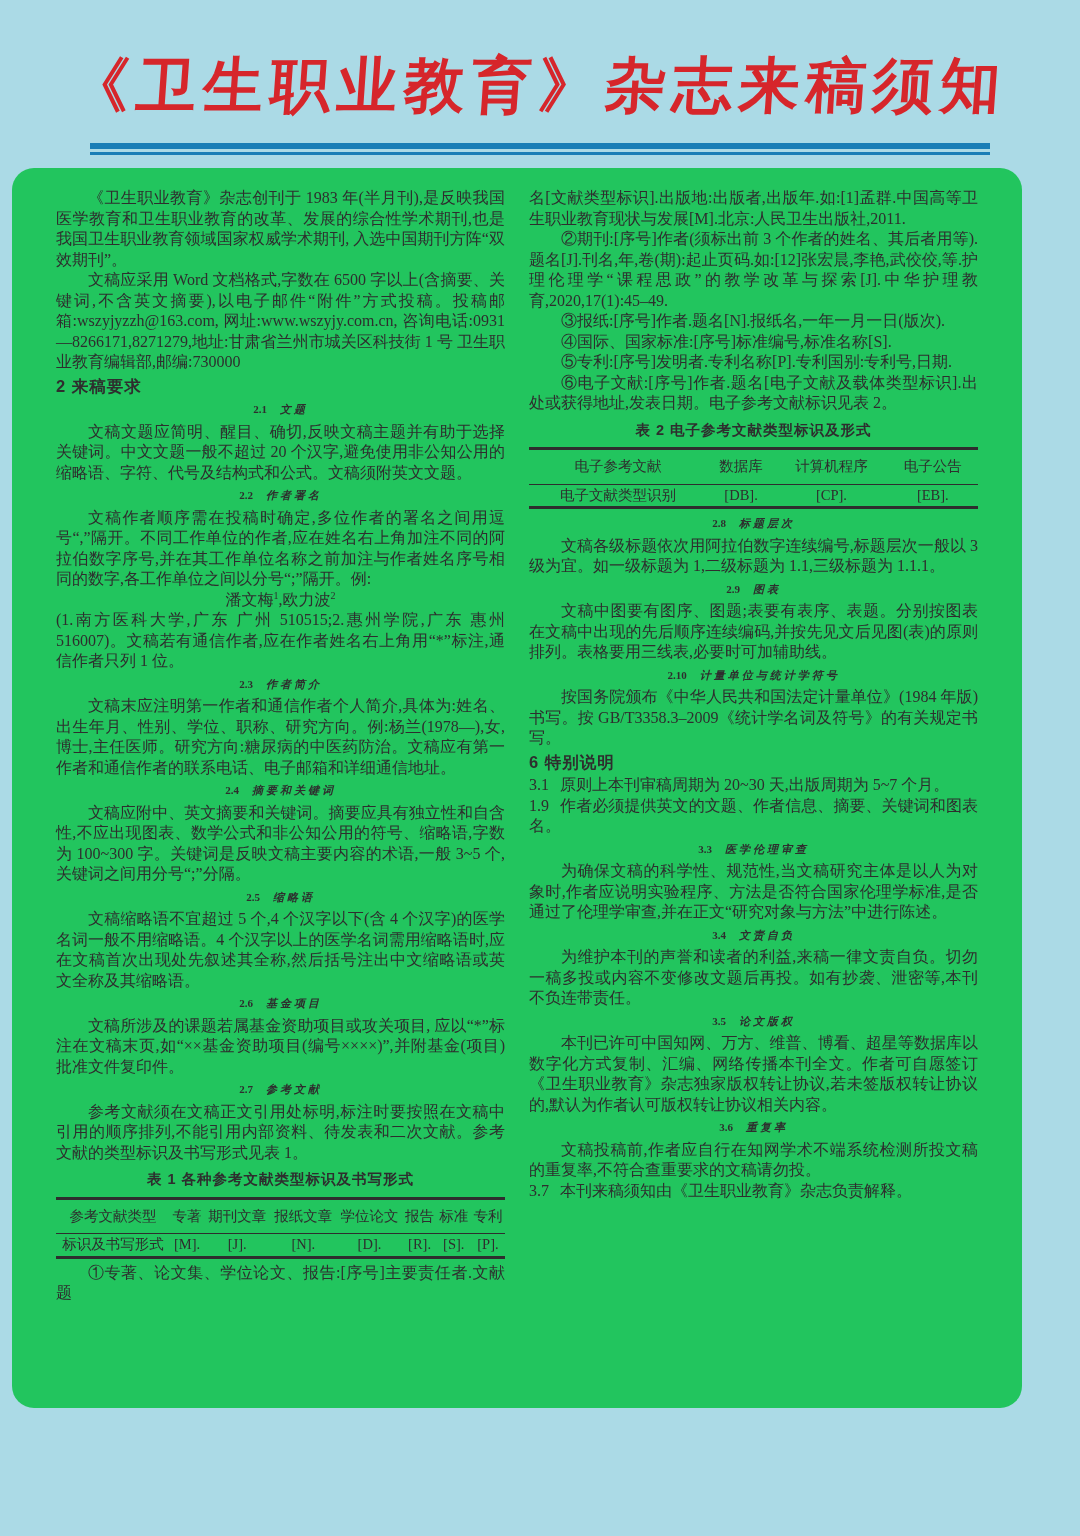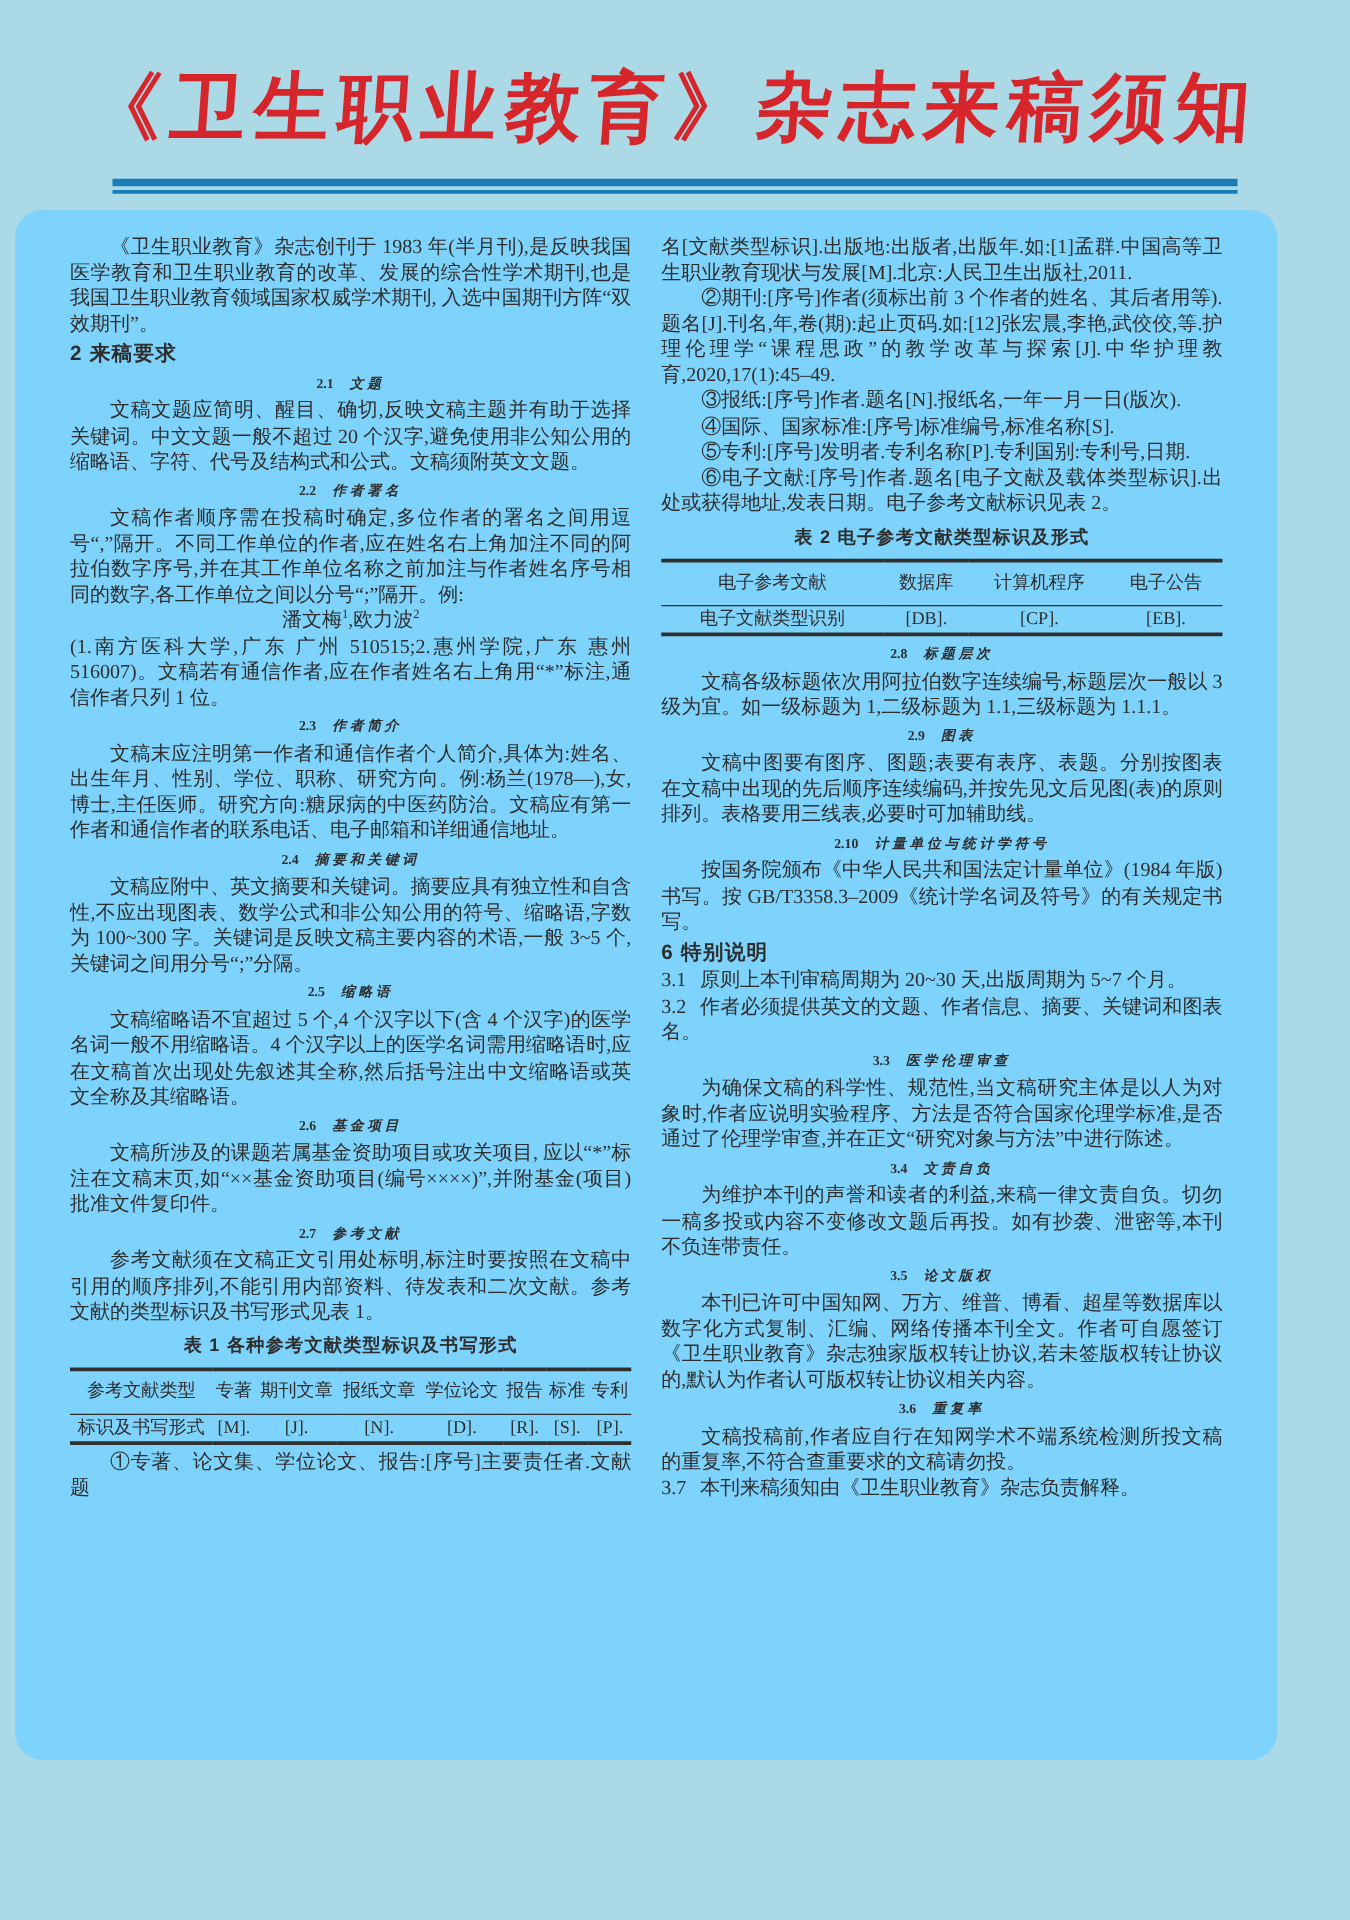--- a/index.html
+++ b/index.html
@@ -60,23 +60,24 @@
 </style>
 </head>
 <body style="background: rgb(171, 218, 230);">
 
 <div class="page">
   <h1 class="title" style="color: rgb(214, 38, 43);">《卫生职业教育》杂志来稿须知</h1>
   <div class="rule">
     <div class="rule-thick" style="background: rgb(26, 126, 182);"></div>
     <div class="rule-thin" style="background: rgb(26, 126, 182);"></div>
   </div>
-  <div class="card" style="background: #7dd3fc; margin-left: 12px;">
+  <div class="card" style="background: #22c55e; margin-left: 12px;">
     <div class="col" id="col-left">
         <p class="p">《卫生职业教育》杂志创刊于 1983 年(半月刊),是反映我国医学教育和卫生职业教育的改革、发展的综合性学术期刊,也是我国卫生职业教育领域国家权威学术期刊, 入选中国期刊方阵“双效期刊”。</p>
+        <p class="p">文稿应采用 Word 文档格式,字数在 6500 字以上(含摘要、关键词,不含英文摘要),以电子邮件“附件”方式投稿。投稿邮箱:wszyjyzzh@163.com, 网址:www.wszyjy.com.cn, 咨询电话:0931—8266171,8271279,地址:甘肃省兰州市城关区科技街 1 号 卫生职业教育编辑部,邮编:730000</p>
         <h3 class="h1">2 来稿要求</h3>
         <h4 class="h2"><span class="h2num">2.1</span><span class="h2t">文题</span></h4>
         <p class="p">文稿文题应简明、醒目、确切,反映文稿主题并有助于选择关键词。中文文题一般不超过 20 个汉字,避免使用非公知公用的缩略语、字符、代号及结构式和公式。文稿须附英文文题。</p>
         <h4 class="h2"><span class="h2num">2.2</span><span class="h2t">作者署名</span></h4>
         <p class="p">文稿作者顺序需在投稿时确定,多位作者的署名之间用逗号“,”隔开。不同工作单位的作者,应在姓名右上角加注不同的阿拉伯数字序号,并在其工作单位名称之前加注与作者姓名序号相同的数字,各工作单位之间以分号“;”隔开。例:</p>
         <p class="centerline">潘文梅<sup>1</sup>,欧力波<sup>2</sup></p>
         <p class="p noind">(1.南方医科大学,广东 广州 510515;2.惠州学院,广东 惠州 516007)。文稿若有通信作者,应在作者姓名右上角用“*”标注,通信作者只列 1 位。</p>
         <h4 class="h2"><span class="h2num">2.3</span><span class="h2t">作者简介</span></h4>
         <p class="p">文稿末应注明第一作者和通信作者个人简介,具体为:姓名、出生年月、性别、学位、职称、研究方向。例:杨兰(1978—),女,博士,主任医师。研究方向:糖尿病的中医药防治。文稿应有第一作者和通信作者的联系电话、电子邮箱和详细通信地址。</p>
         <h4 class="h2"><span class="h2num">2.4</span><span class="h2t">摘要和关键词</span></h4>
@@ -147,21 +148,21 @@
           </table>
         </div>
         <h4 class="h2"><span class="h2num">2.8</span><span class="h2t">标题层次</span></h4>
         <p class="p">文稿各级标题依次用阿拉伯数字连续编号,标题层次一般以 3 级为宜。如一级标题为 1,二级标题为 1.1,三级标题为 1.1.1。</p>
         <h4 class="h2"><span class="h2num">2.9</span><span class="h2t">图表</span></h4>
         <p class="p">文稿中图要有图序、图题;表要有表序、表题。分别按图表在文稿中出现的先后顺序连续编码,并按先见文后见图(表)的原则排列。表格要用三线表,必要时可加辅助线。</p>
         <h4 class="h2"><span class="h2num">2.10</span><span class="h2t">计量单位与统计学符号</span></h4>
         <p class="p">按国务院颁布《中华人民共和国法定计量单位》(1984 年版)书写。按 GB/T3358.3–2009《统计学名词及符号》的有关规定书写。</p>
         <h3 class="h1">6 特别说明</h3>
         <p class="p noind"><span class="hpnum">3.1</span>原则上本刊审稿周期为 20~30 天,出版周期为 5~7 个月。</p>
-        <p class="p noind"><span class="hpnum">3.2</span>作者必须提供英文的文题、作者信息、摘要、关键词和图表名。</p>
+        <p class="p noind"><span class="hpnum">1.9</span>作者必须提供英文的文题、作者信息、摘要、关键词和图表名。</p>
         <h4 class="h2"><span class="h2num">3.3</span><span class="h2t">医学伦理审查</span></h4>
         <p class="p">为确保文稿的科学性、规范性,当文稿研究主体是以人为对象时,作者应说明实验程序、方法是否符合国家伦理学标准,是否通过了伦理学审查,并在正文“研究对象与方法”中进行陈述。</p>
         <h4 class="h2"><span class="h2num">3.4</span><span class="h2t">文责自负</span></h4>
         <p class="p">为维护本刊的声誉和读者的利益,来稿一律文责自负。切勿一稿多投或内容不变修改文题后再投。如有抄袭、泄密等,本刊不负连带责任。</p>
         <h4 class="h2"><span class="h2num">3.5</span><span class="h2t">论文版权</span></h4>
         <p class="p">本刊已许可中国知网、万方、维普、博看、超星等数据库以数字化方式复制、汇编、网络传播本刊全文。作者可自愿签订《卫生职业教育》杂志独家版权转让协议,若未签版权转让协议的,默认为作者认可版权转让协议相关内容。</p>
         <h4 class="h2"><span class="h2num">3.6</span><span class="h2t">重复率</span></h4>
         <p class="p">文稿投稿前,作者应自行在知网学术不端系统检测所投文稿的重复率,不符合查重要求的文稿请勿投。</p>
         <p class="p noind"><span class="hpnum">3.7</span>本刊来稿须知由《卫生职业教育》杂志负责解释。</p>
       </div>

